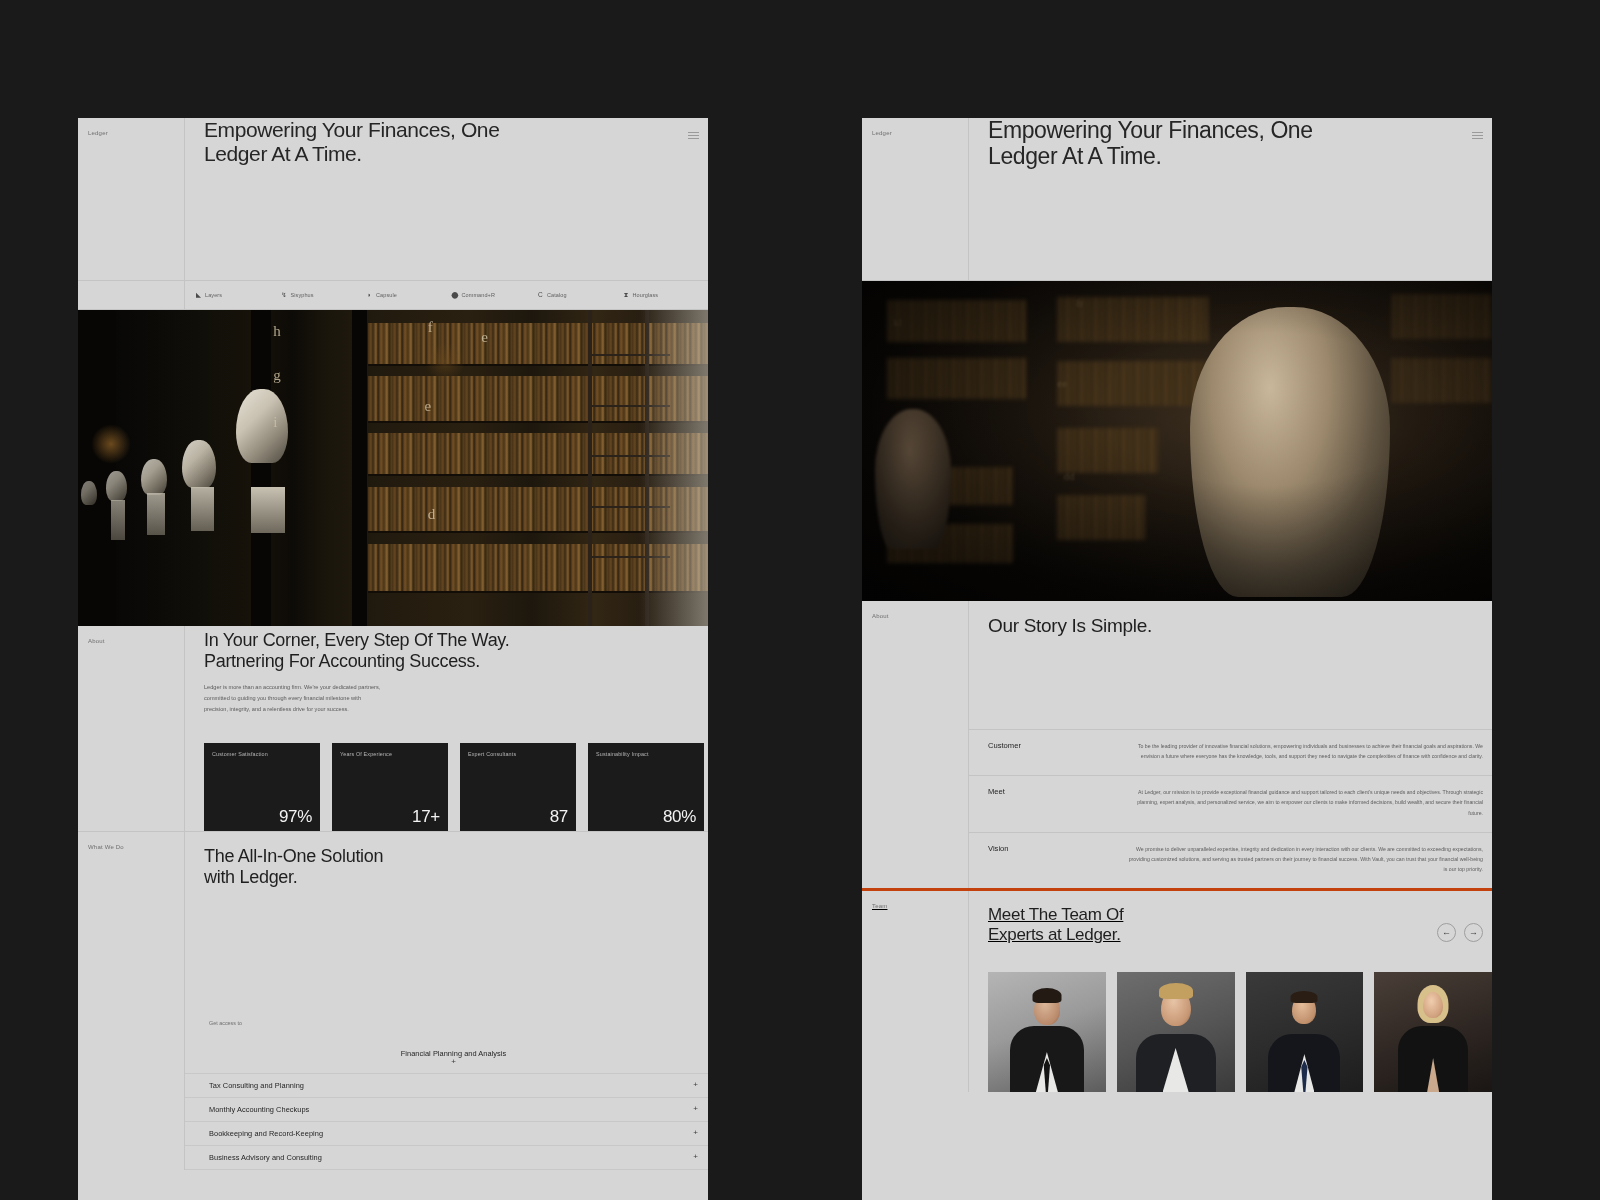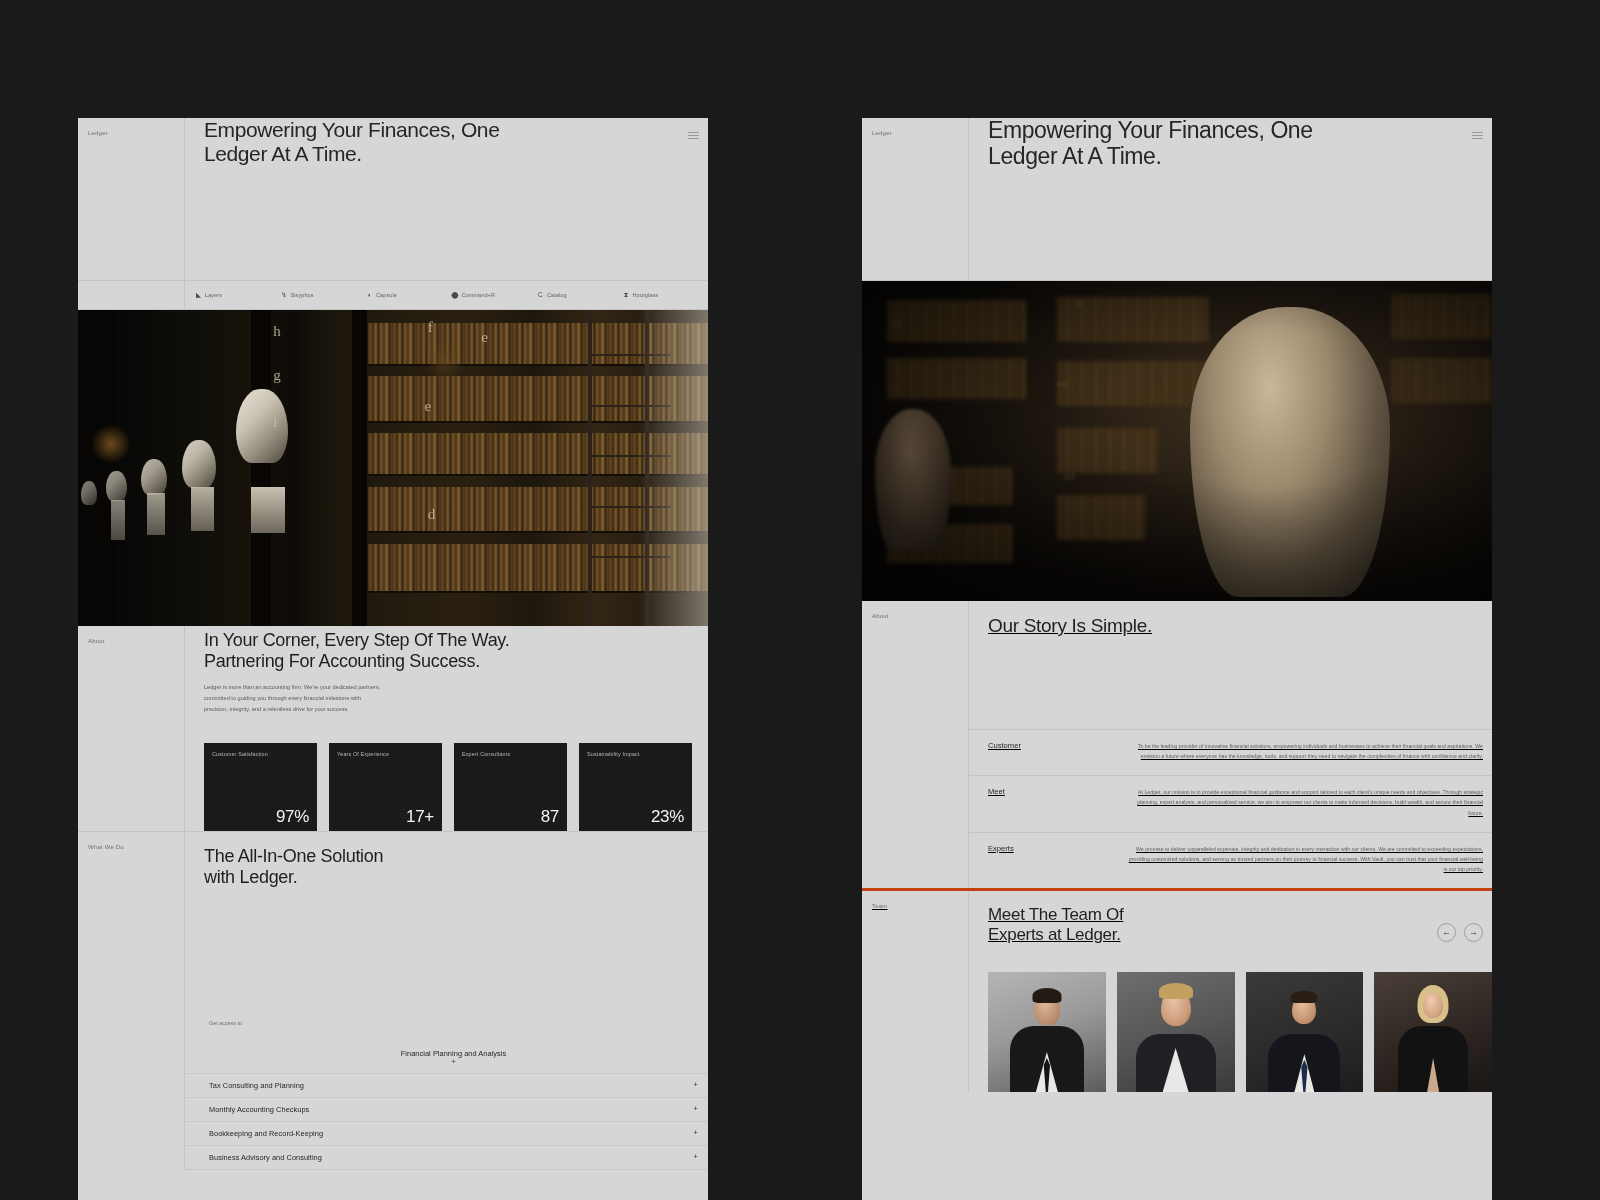--- a/index.html
+++ b/index.html
@@ -147,21 +147,21 @@
     font-size: 18px; font-weight: 300; color: #1f1f1f;
     line-height: 1.17; letter-spacing: -.3px; padding-left: 19px;
     white-space: pre-line;
   }
   .para {
     font-size: 5.6px; color: #5a5a5a; line-height: 1.95;
     padding-left: 19px; max-width: 200px; margin-top: 10px;
   }
 
   
-  .stats { display: flex; gap: 12px; padding: 28px 0 0 19px; margin-right: 16px; }
+  .stats { display: flex; gap: 12px; padding: 28px 0 0 19px; margin-right: 4px; }
   .stat {
     flex: 1; height: 88px; background: #1b1b1b;
     position: relative; padding: 8px 8px;
   }
   .stat-label { font-size: 5.4px; color: #b6b6b6; letter-spacing: .15px; }
   .stat-value {
     position: absolute; right: 8px; bottom: 4px;
     font-size: 17px; font-weight: 300; color: #f2f2f2; letter-spacing: -.3px;
   }
 
@@ -175,21 +175,21 @@
   .acc-row {
     display: flex; align-items: center; justify-content: space-between;
     padding: 7px 10px 7px 24px;
     border-bottom: 1px solid #c8c8c8;
     font-size: 7.4px; color: #1f1f1f; letter-spacing: .05px;
   }
   .acc-row:first-child { border-top: 0; flex-direction: column; }
   .acc-plus { font-size: 8px; color: #3c3c3c; line-height: 1; }
 
   
-  .story .content { padding: 14px 0 0 0; text-decoration: underline; }
+  .story .content { padding: 14px 0 0 0; }
   .h2-story {
     font-size: 19px; font-weight: 300; color: #1f1f1f;
     letter-spacing: -.3px; padding-left: 19px;
   }
   .mv-list { margin-top: 92px; }
   .mv-row {
     display: flex; border-top: 1px solid #c4c4c4;
     padding: 11px 9px 14px 19px; gap: 18px;
   }
   .mv-key { font-size: 7.6px; color: #262626; width: 120px; flex: 0 0 120px; }
@@ -359,21 +359,21 @@
           <div class="stat">
             <div class="stat-label">Years Of Experience</div>
             <div class="stat-value">17+</div>
           </div>
           <div class="stat">
             <div class="stat-label">Expert Consultants</div>
             <div class="stat-value">87</div>
           </div>
           <div class="stat">
             <div class="stat-label">Sustainability Impact</div>
-            <div class="stat-value">23%</div>
+            <div class="stat-value">80%</div>
           </div>
         </div>
       </div>
     </section>
 
     <section class="sec wwd">
       <div class="rail">
         <div class="rail-label">What We Do</div>
       </div>
       <div class="content">
@@ -454,21 +454,21 @@
         <div class="mv-list">
           <div class="mv-row">
             <div class="mv-key">Customer</div>
             <div class="mv-val">To be the leading provider of innovative financial solutions, empowering individuals and businesses to achieve their financial goals and aspirations. We envision a future where everyone has the knowledge, tools, and support they need to navigate the complexities of finance with confidence and clarity.</div>
           </div>
           <div class="mv-row">
             <div class="mv-key">Meet</div>
             <div class="mv-val">At Ledger, our mission is to provide exceptional financial guidance and support tailored to each client's unique needs and objectives. Through strategic planning, expert analysis, and personalized service, we aim to empower our clients to make informed decisions, build wealth, and secure their financial future.</div>
           </div>
           <div class="mv-row">
-            <div class="mv-key">Experts</div>
+            <div class="mv-key">Vision</div>
             <div class="mv-val">We promise to deliver unparalleled expertise, integrity and dedication in every interaction with our clients. We are committed to exceeding expectations, providing customized solutions, and serving as trusted partners on their journey to financial success. With Vault, you can trust that your financial well-being is our top priority.</div>
           </div>
         </div>
       </div>
     </section>
 
     <section class="sec team">
       <div class="rail">
         <div class="rail-label">Team</div>
       </div>

